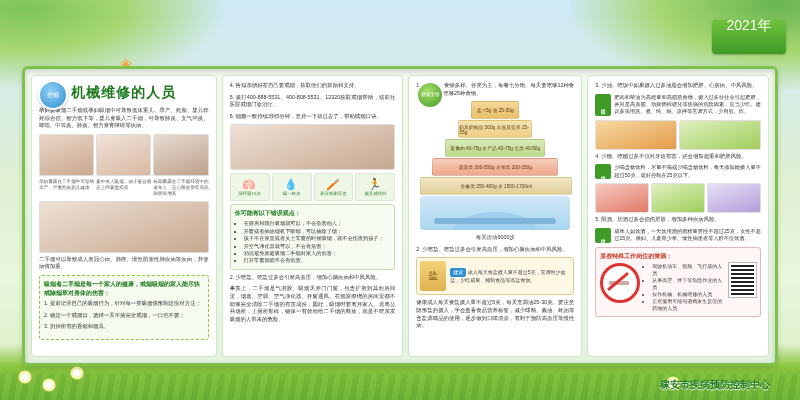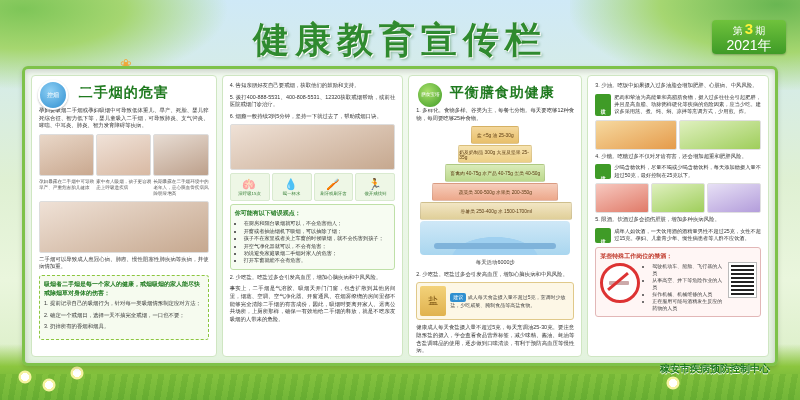--- a/index.html
+++ b/index.html
@@ -136,50 +136,46 @@
   .nosmoke .sign{width:34px;height:34px;border-radius:50%;border:3px solid #d33;position:relative;background:#fff;flex:none;}
   .nosmoke .sign:after{content:"";position:absolute;left:2px;top:14px;width:26px;height:3px;background:#d33;transform:rotate(-40deg);}
   .nosmoke .sign .cig{position:absolute;left:6px;top:15px;width:20px;height:4px;background:#caa;border-radius:1px;}
   .nosmoke ul{margin:0;padding-left:9px;}
   .nosmoke li{font-size:5px;line-height:7px;color:#444;}
   .qr{width:30px;height:30px;background:
      repeating-linear-gradient(0deg,#222 0 2px,#fff 2px 4px),
      repeating-linear-gradient(90deg,#222 0 2px,rgba(255,255,255,0) 2px 4px);
      border:2px solid #fff;outline:1px solid #bbb;}
   .footer-org{
-    position:absolute;right:30px;bottom:24px;font-size:10px;color:#1f7a1f;font-weight:bold;
+    position:absolute;right:30px;bottom:8px;font-size:10px;color:#1f7a1f;font-weight:bold;
     font-family:"DejaVu Sans",sans-serif;text-shadow:0 1px 0 #fff;}
 </style>
 </head>
 <body>
 
 <div class="leaf-top-left"></div>
 <div class="leaf-top-right"></div>
 <div class="grass"></div>
 <div class="flower" style="left:18px;bottom:16px"></div>
 <div class="flower" style="left:42px;bottom:8px"></div>
 <div class="flower" style="left:70px;bottom:20px"></div>
 <div class="flower" style="right:120px;bottom:10px"></div>
 <div class="bfly" style="left:120px;top:56px">❀</div>
 
 <div class="header">
-  <div class="title">健康教育宣传栏</div>
   <div class="issue">
-    <div class="line1">
-      <span>第</span><b>3</b><span>期</span>
-    </div>
     <div class="line2">2021年</div>
   </div>
 </div>
 
 <div class="board">
 
   <div class="col c1">
     <div class="badge-round">控烟</div>
-    <div class="sec-title">二手烟的危害</div>
+    <div class="sec-title">机械维修的人员</div>
     <p class="p">孕妇要吸烟二手烟或孕妇吸烟中可导致低体重儿、早产、死胎、婴儿猝死综合征、智力低下等，婴儿童吸入二手烟，可导致肺炎、支气管炎、哮喘、中耳炎、肺炎、智力发育障碍等疾病。</p>
     <div class="photos">
       <div class="ph a"></div>
       <div class="ph b"></div>
       <div class="ph c"></div>
     </div>
     <div class="cap">
       <div>孕妇暴露在二手烟中可导致早产、严重危害胎儿健康</div>
       <div>家中有人吸烟，孩子更容易患上呼吸道疾病</div>
       <div>长期暴露在二手烟环境中的老年人，患心脑血管疾病风险明显增高</div>
@@ -227,21 +223,20 @@
         <li>劝说避免家庭吸烟二手烟对家人的危害；</li>
         <li>打开车窗就能不会有危害。</li>
       </ul>
     </div>
     <p class="p" style="margin-top:4px">2. 少吃盐。吃盐过多会引发高血压，增加心脑疾病和中风风险。</p>
     <p class="p">事实上，二手烟是气溶胶、吸烟天开门门窗，包含扩散到其他房间里，烟蒸、空调、空气净化器、开窗通风、在烟雾缭绕的房间里都不能够完全清除二手烟的有害成份，因此，吸烟时要离开家人、远离公共场所，上厕所那样，确保一有效地给二手烟的释放，就是不吃亲友吸烟的人带来的危险。</p>
   </div>
 
   <div class="col c3">
     <div class="badge-circle-green">膳食宝塔</div>
-    <div class="sec-title" style="margin-left:14px">平衡膳食助健康</div>
     <p class="p">1. 多样化。食物多样、谷类为主，每餐七分饱。每天要吃够12种食物，每周要吃够25种食物。</p>
     <div class="pyr">
       <div class="lvl l1">盐 &lt;5g 油 25-30g</div>
       <div class="lvl l2">奶及奶制品 300g 大豆及坚果 25-35g</div>
       <div class="lvl l3">畜禽肉 40-75g 水产品 40-75g 蛋类 40-50g</div>
       <div class="lvl l4">蔬菜类 300-500g 水果类 200-350g</div>
       <div class="lvl l5">谷薯类 250-400g 水 1500-1700ml</div>
       <div class="arch"></div>
     </div>
     <p class="p" style="text-align:center">每天活动6000步</p>

